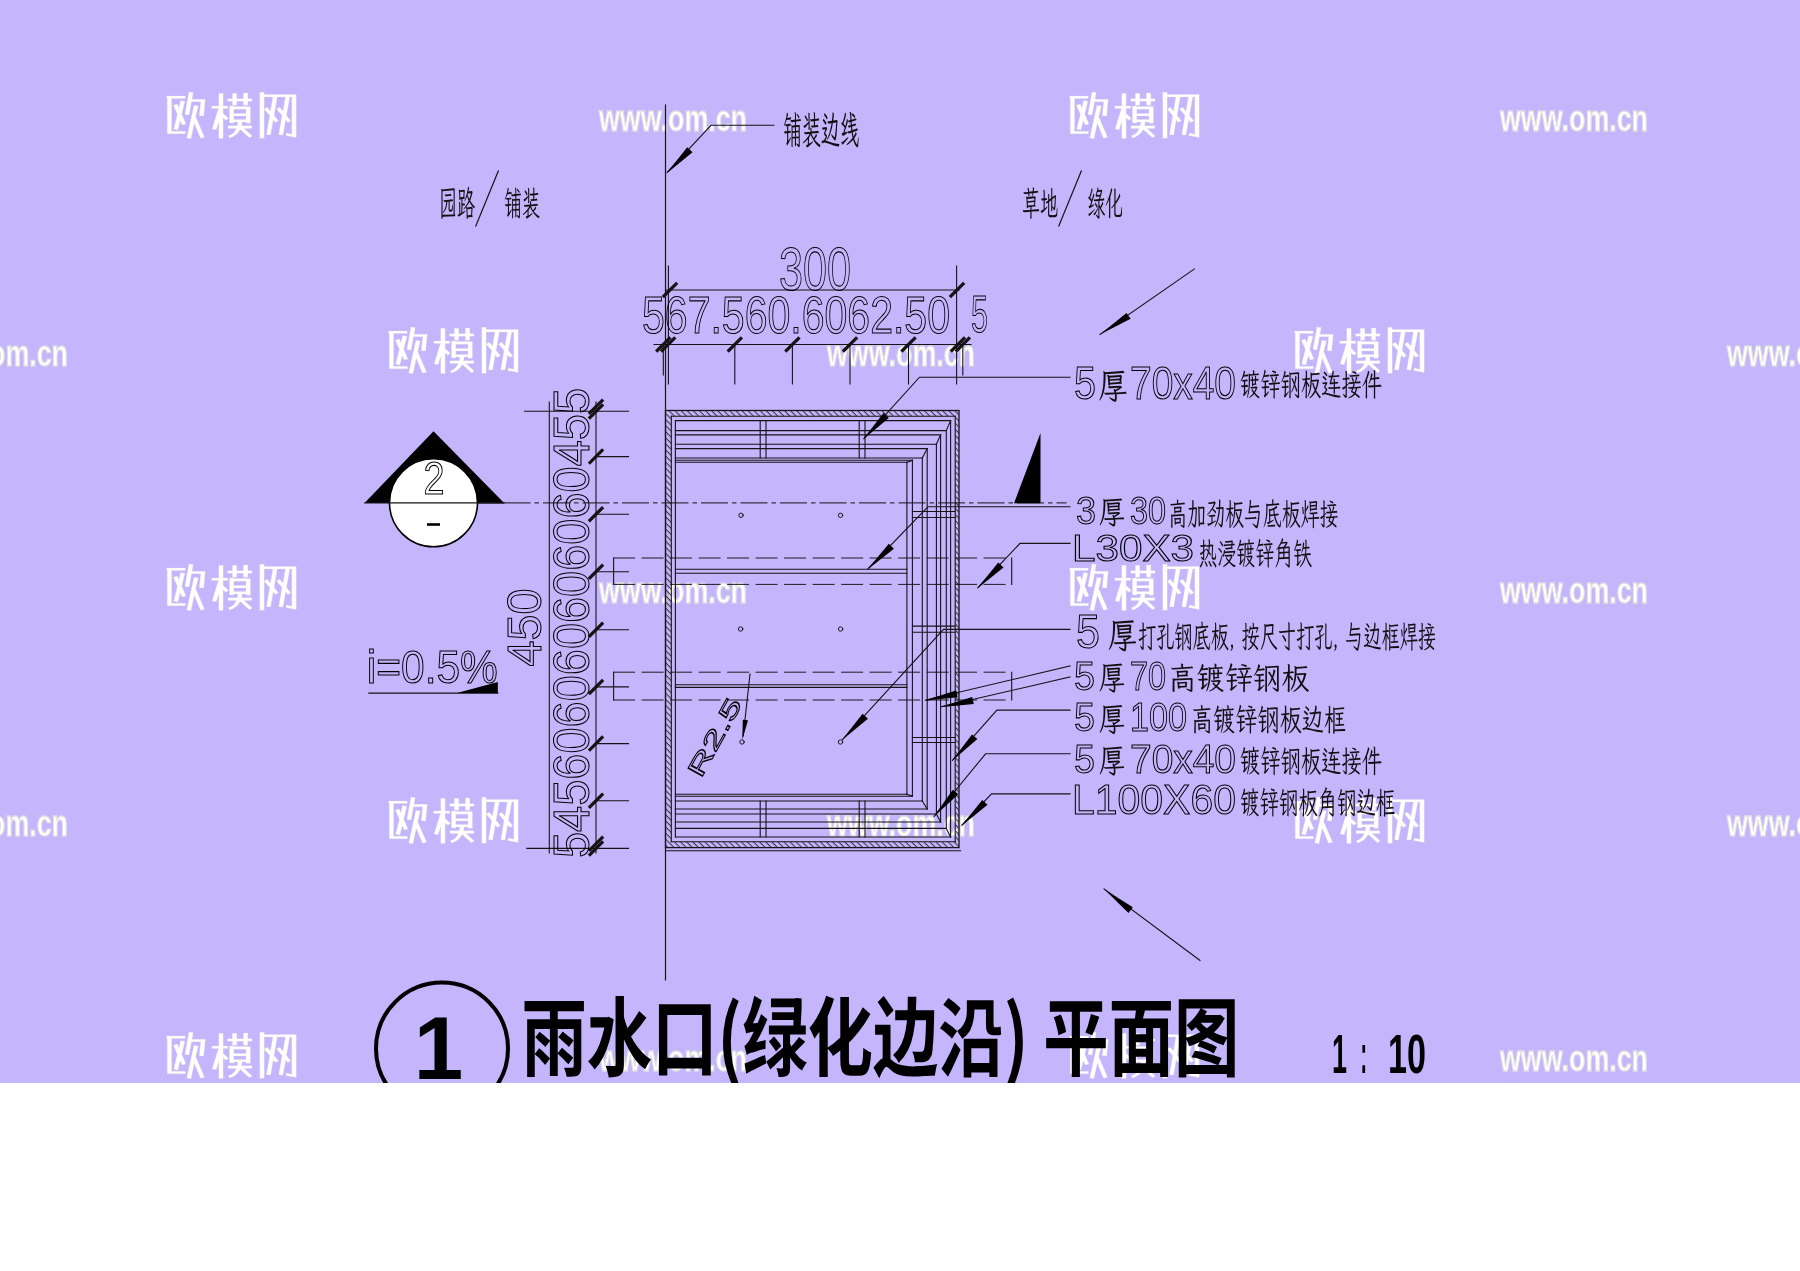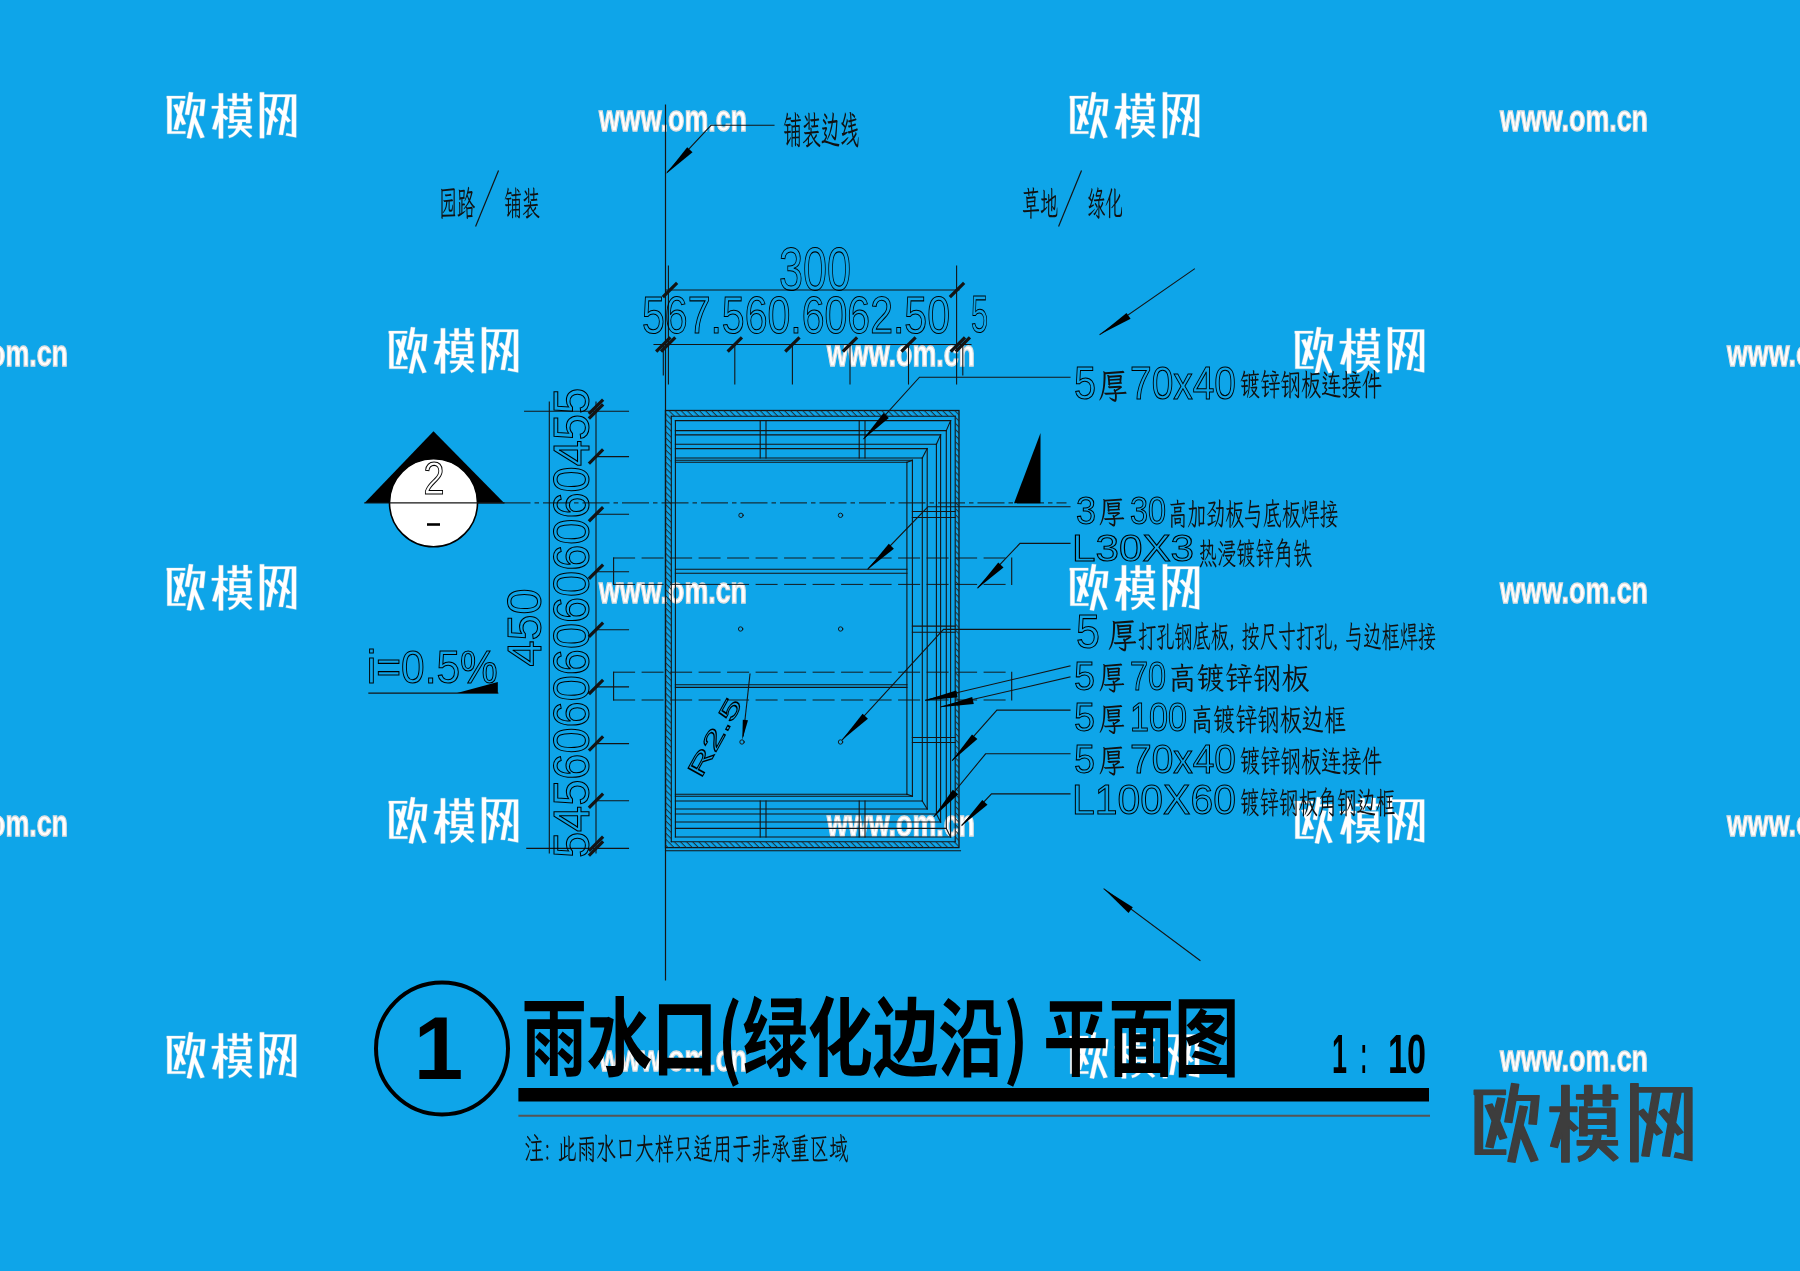--- a/index.html
+++ b/index.html
@@ -1,14 +1,14 @@
 <!DOCTYPE html>
 <html><head><meta charset="utf-8"><style>
 html,body{margin:0;padding:0;background:#fff;}
-#page{position:relative;width:1800px;height:1271px;overflow:hidden;background:#0ea5e9;}
+#page{position:relative;width:1800px;height:1083px;overflow:hidden;background:#c4b5fd;}
 </style></head><body>
 <div id="page">
 <svg width="1800" height="1271" viewBox="0 0 1800 1271">
 <defs>
         <pattern id="hp" width="4.3" height="8" patternUnits="userSpaceOnUse" patternTransform="rotate(-45)">
           <line x1="2" y1="0" x2="2" y2="8" stroke="#222" stroke-width="0.9"></line>
         </pattern>
         <path id="g0" d="M168 144 129 -12 152 -15 170 58 204 -13 226 -8 178 90 192 141ZM96 167 86 133 78 150 56 145 78 102 58 30 81 26 94 71 104 50 125 55 102 102 119 164ZM121 177V189H20V177H23V8H122V20H47V177ZM155 161H205L197 94L221 93L230 173H158L164 205L141 208L119 100L142 98Z"></path>
         <path id="g1" d="M201 93V77H135V93ZM201 105H135V126H201ZM235 -2 191 34H233V46H177Q180 56 180 65H201V59H225V138H135V141H111V60H135V65H156Q156 56 153 46H103V34H148Q142 20 131 11Q120 2 106 0L110 -12Q131 -8 146 3Q161 14 170 29L220 -11ZM77 105V129H102V141H77V202H53V141H15V129H51L17 31L39 27L53 66V-14H77V84L92 73L106 82ZM151 145V164H187V145H211V164H234V176H211V203H187V176H151V202H127V176H101V164H127V145Z"></path>
         <path id="g2" d="M67 135 50 127V184H97L84 117ZM50 207H26V-13H50V126L80 95L62 4L85 2L99 74L110 62L128 70L104 96L121 184H165L152 117L134 135L117 127L147 95L129 4L152 2L167 74L178 62L195 70L171 96L189 184H200V6L171 12L167 0L224 -10V196H50Z"></path>

